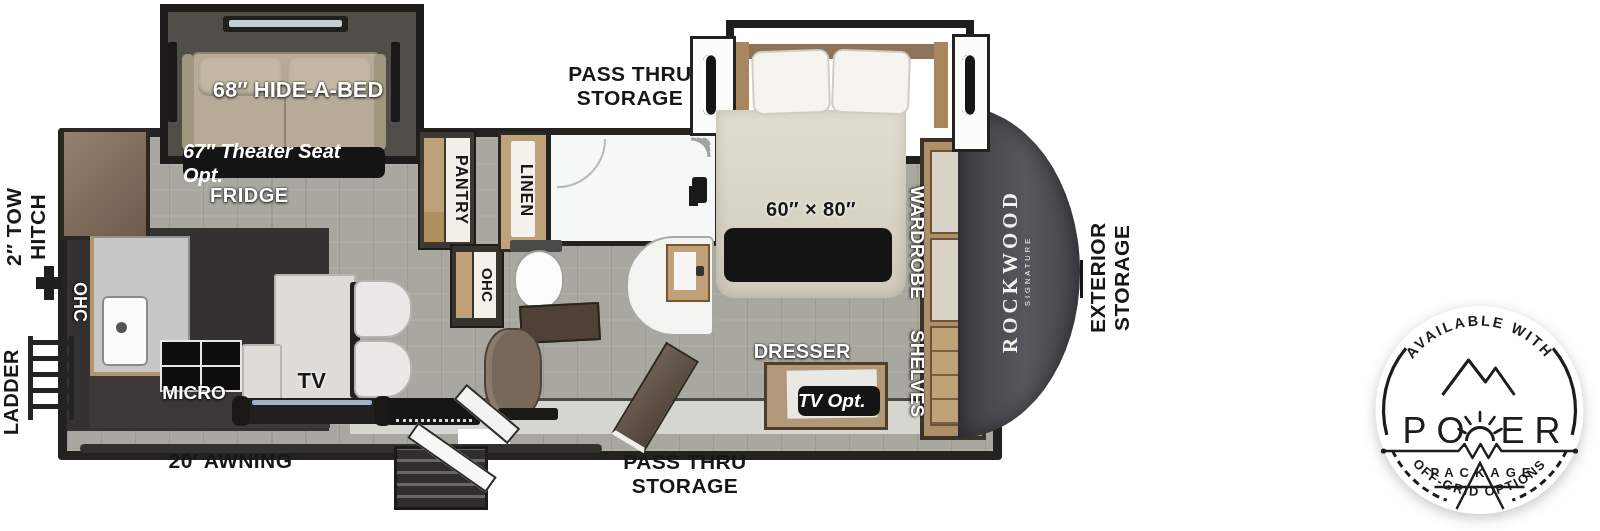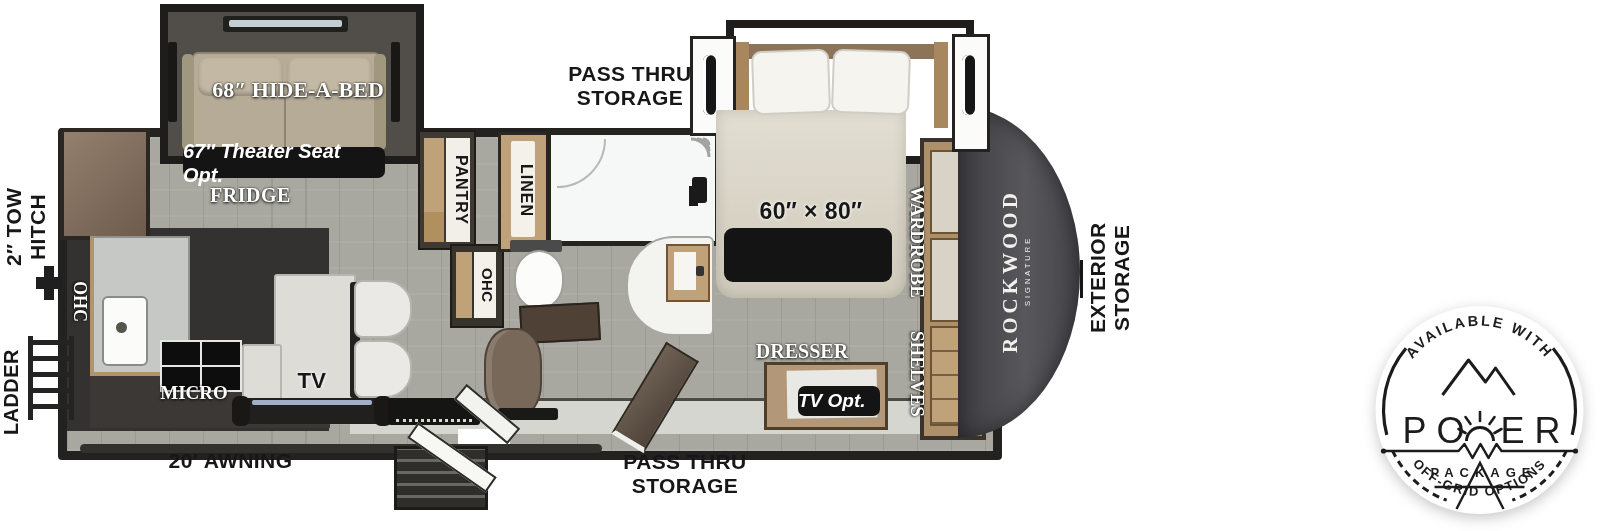--- a/index.html
+++ b/index.html
@@ -1,21 +1,21 @@
 <!DOCTYPE html>
 <html style="--c-floor: #a8a8a0; --c-wall: #232220; --c-wood: #c0a27a; --c-cap: #4a4a4f; --c-badge_bg: #141414; --c-label_dark: #171717;"><head>
 <meta charset="utf-8">
 <style>
   html,body{margin:0;padding:0;background:#fff;}
   #stage{position:relative;width:1600px;height:531px;background:#fff;overflow:hidden;
          font-family:"Liberation Sans",sans-serif;}
   .a{position:absolute;}
   
   .f{position:absolute;font-weight:700;color:#fff;text-align:center;line-height:1.12;
-     text-shadow:0 1px 3px rgba(0,0,0,.9),0 0 2px rgba(0,0,0,.65);font-family:Liberation Serif, serif;}
+     text-shadow:0 1px 3px rgba(0,0,0,.9),0 0 2px rgba(0,0,0,.65);}
   
   .k{position:absolute;font-weight:700;color:var(--c-label_dark,#171717);text-align:center;
      line-height:1.16;letter-spacing:.4px;}
   .glow{text-shadow:0 0 4px rgba(255,255,255,.9),0 0 2px rgba(255,255,255,.7);}
   
   .v{writing-mode:vertical-rl;text-orientation:mixed;}
   
   .vf{writing-mode:vertical-rl;text-orientation:mixed;transform:rotate(180deg);}
   .bdg{position:absolute;background:var(--c-badge_bg,#141414);color:#fff;font-weight:700;
        font-style:italic;text-align:left;border-radius:7px;display:flex;flex-direction:column;
@@ -140,21 +140,21 @@
     <div class="a" style="left:10px;top:16px;width:13px;height:60px;background:#161616;border-radius:6px;box-shadow:inset 3px 0 0 #fff;"></div>
   </div>
   <div class="a whitebox" style="left:952px;top:34px;width:32px;height:112px;z-index:7;">
     <div class="a" style="left:7px;top:18px;width:13px;height:60px;background:#161616;border-radius:6px;box-shadow:inset 3px 0 0 #fff;"></div>
   </div>
 
   <div class="a" style="left:716px;top:110px;width:190px;height:188px;background:linear-gradient(#e2ded1,#cfcabb);border-radius:3px 3px 18px 18px;box-shadow:inset 0 0 14px rgba(0,0,0,.15);z-index:5;"></div>
   <div class="a" style="left:752px;top:50px;width:74px;height:60px;background:#f5f4ef;border:2px solid #cfcec6;border-radius:10px;transform:rotate(-2deg);z-index:6;"></div>
   <div class="a" style="left:832px;top:50px;width:74px;height:60px;background:#f5f4ef;border:2px solid #cfcec6;border-radius:10px;transform:rotate(2deg);z-index:6;"></div>
 
-  <div class="k glow" style="left:712px;top:198px;width:198px;font-size:23px;z-index:7;">60″ × 80″</div>
+  <div class="k glow" style="left:712px;top:198px;width:198px;font-size:20px;z-index:7;">60″ × 80″</div>
   <div class="bdg" style="left:724px;top:228px;width:168px;height:54px;font-size:20px;z-index:7;border-radius:9px;">
   </div>
 
   <div class="f v" style="left:902px;top:166px;width:26px;height:152px;font-size:19px;z-index:7;">WARDROBE</div>
   <div class="f v" style="left:902px;top:322px;width:26px;height:104px;font-size:19px;z-index:7;">SHELVES</div>
 
   <div class="a" style="left:920px;top:138px;width:58px;height:294px;background:#ad9069;border:4px solid #3a332c;z-index:5;">
     <div class="a" style="left:6px;top:8px;width:38px;height:80px;background:#d9d3c7;border:2px solid #6b5435;"></div>
     <div class="a" style="left:6px;top:96px;width:38px;height:80px;background:#d9d3c7;border:2px solid #6b5435;"></div>
     <div class="a" style="left:6px;top:184px;width:38px;height:96px;background:var(--c-wood,#c0a27a);border:2px solid #6b5435;

